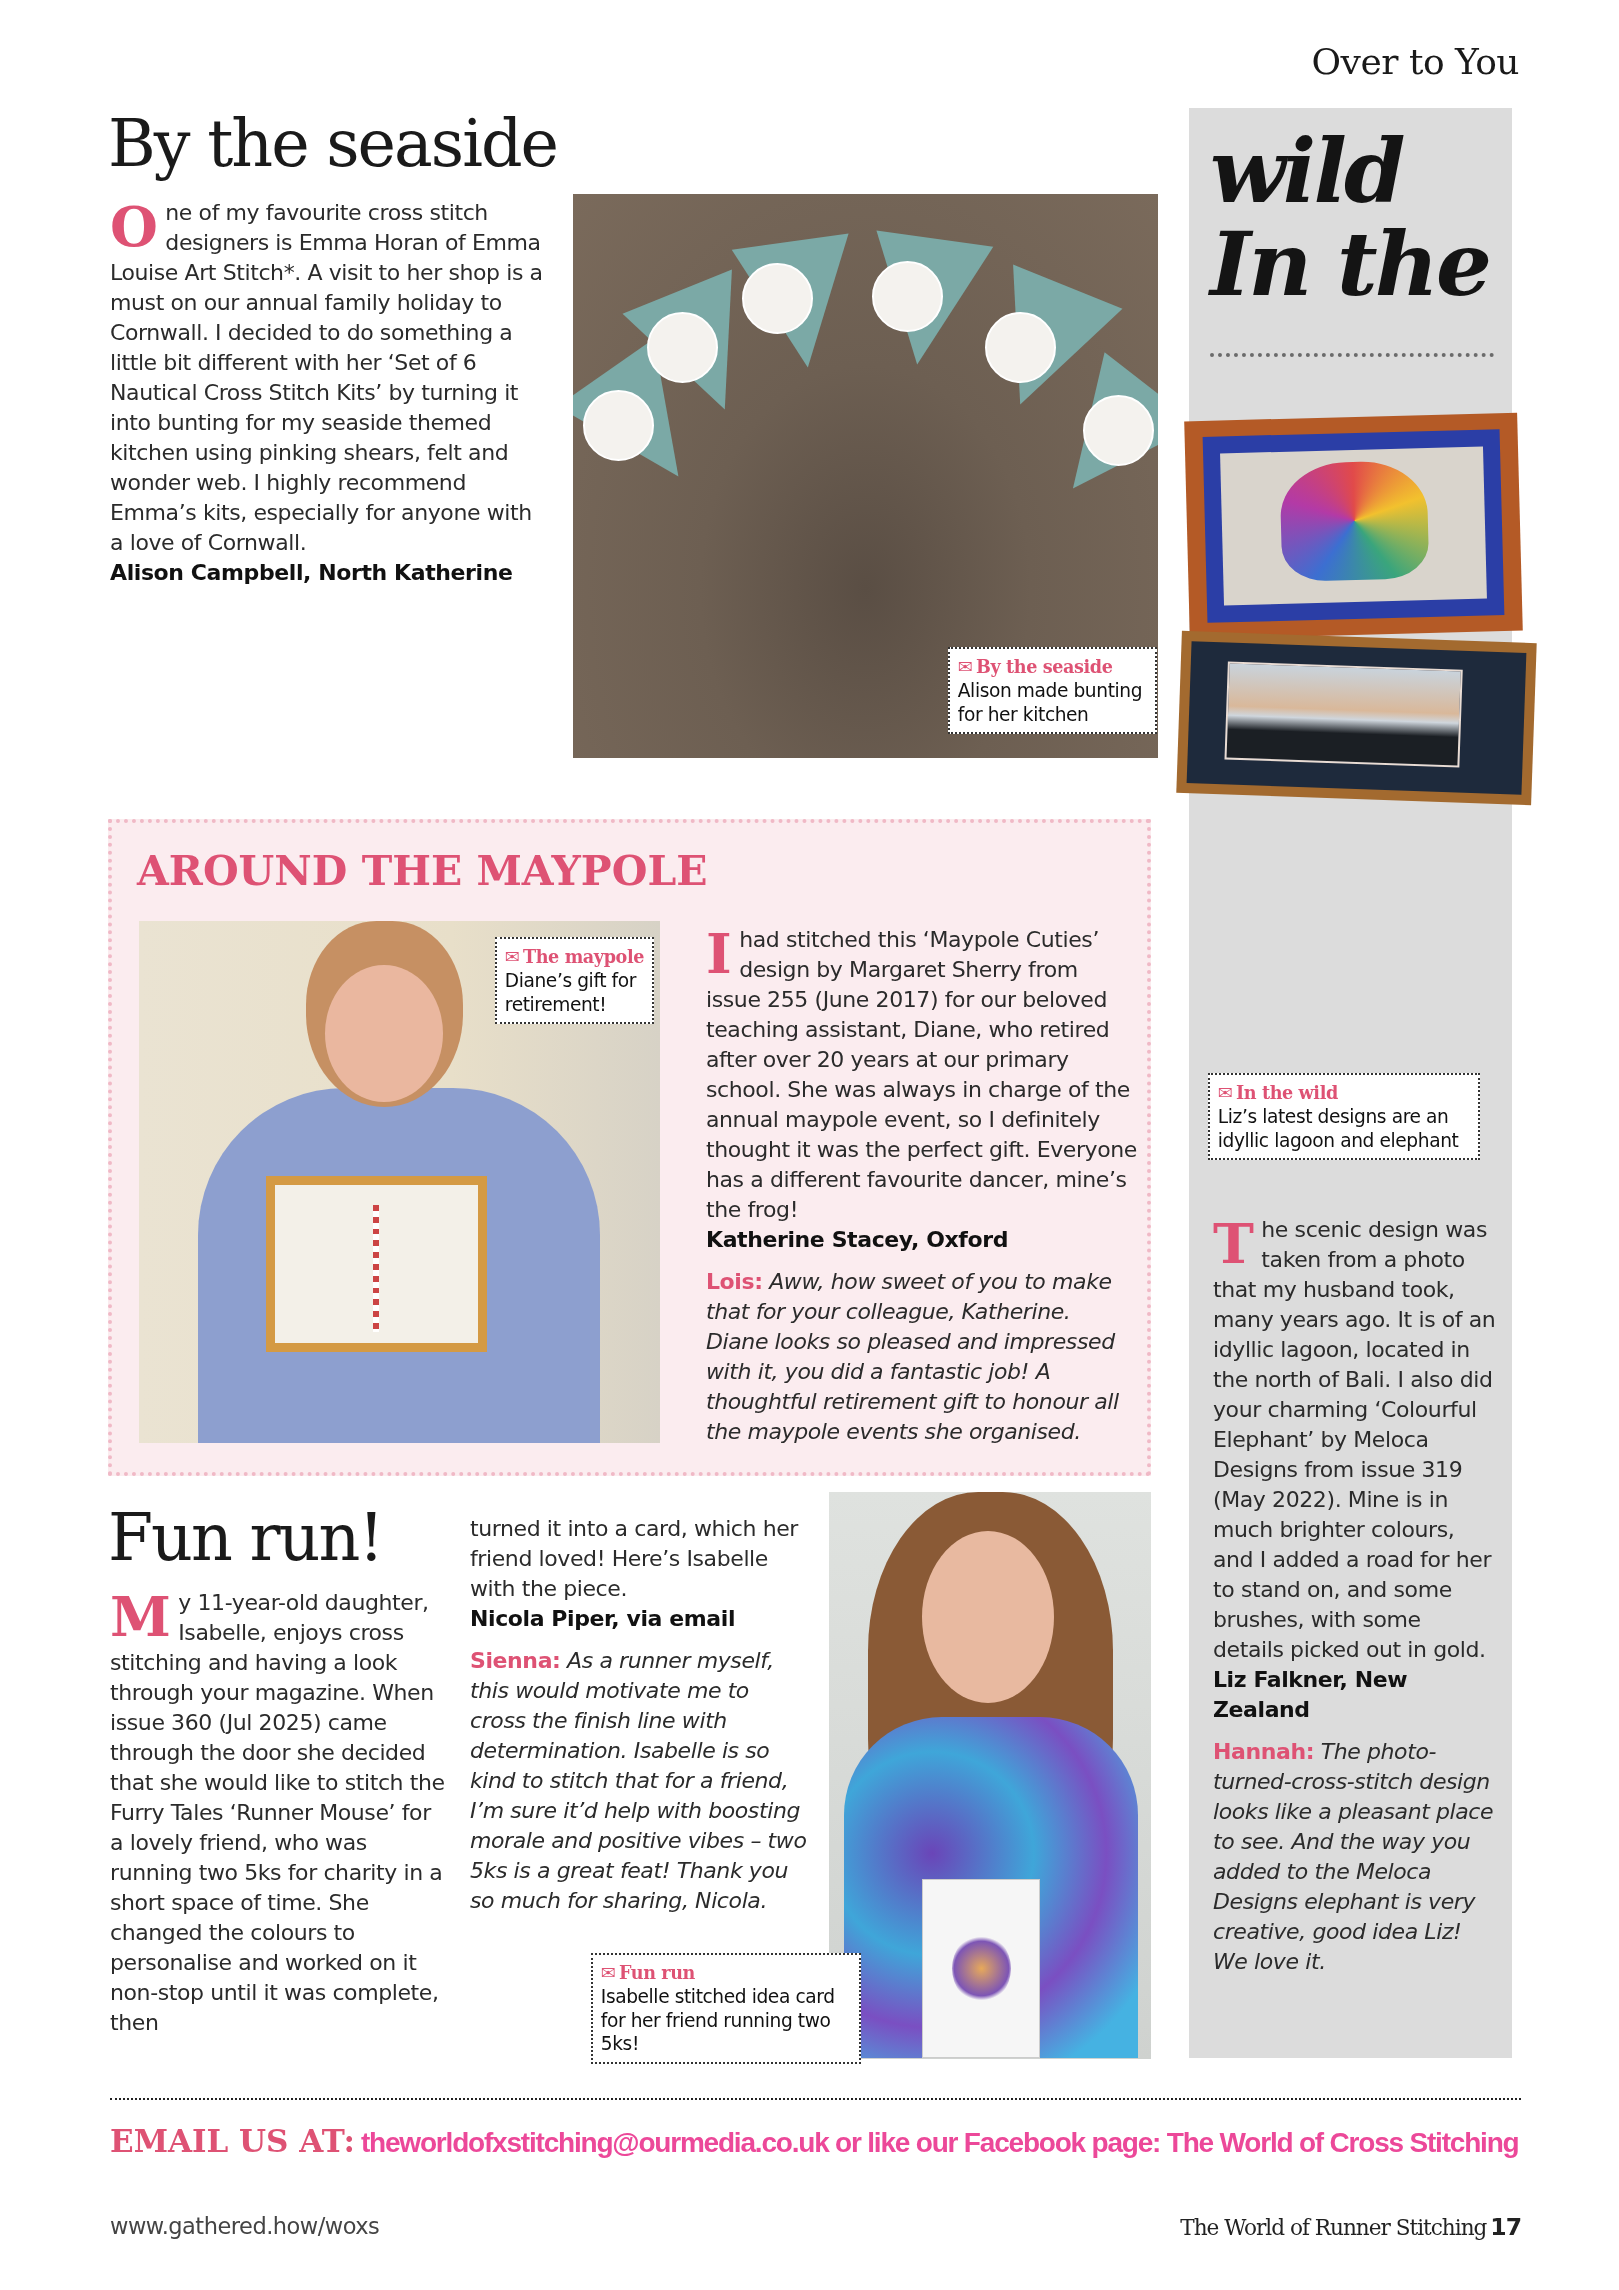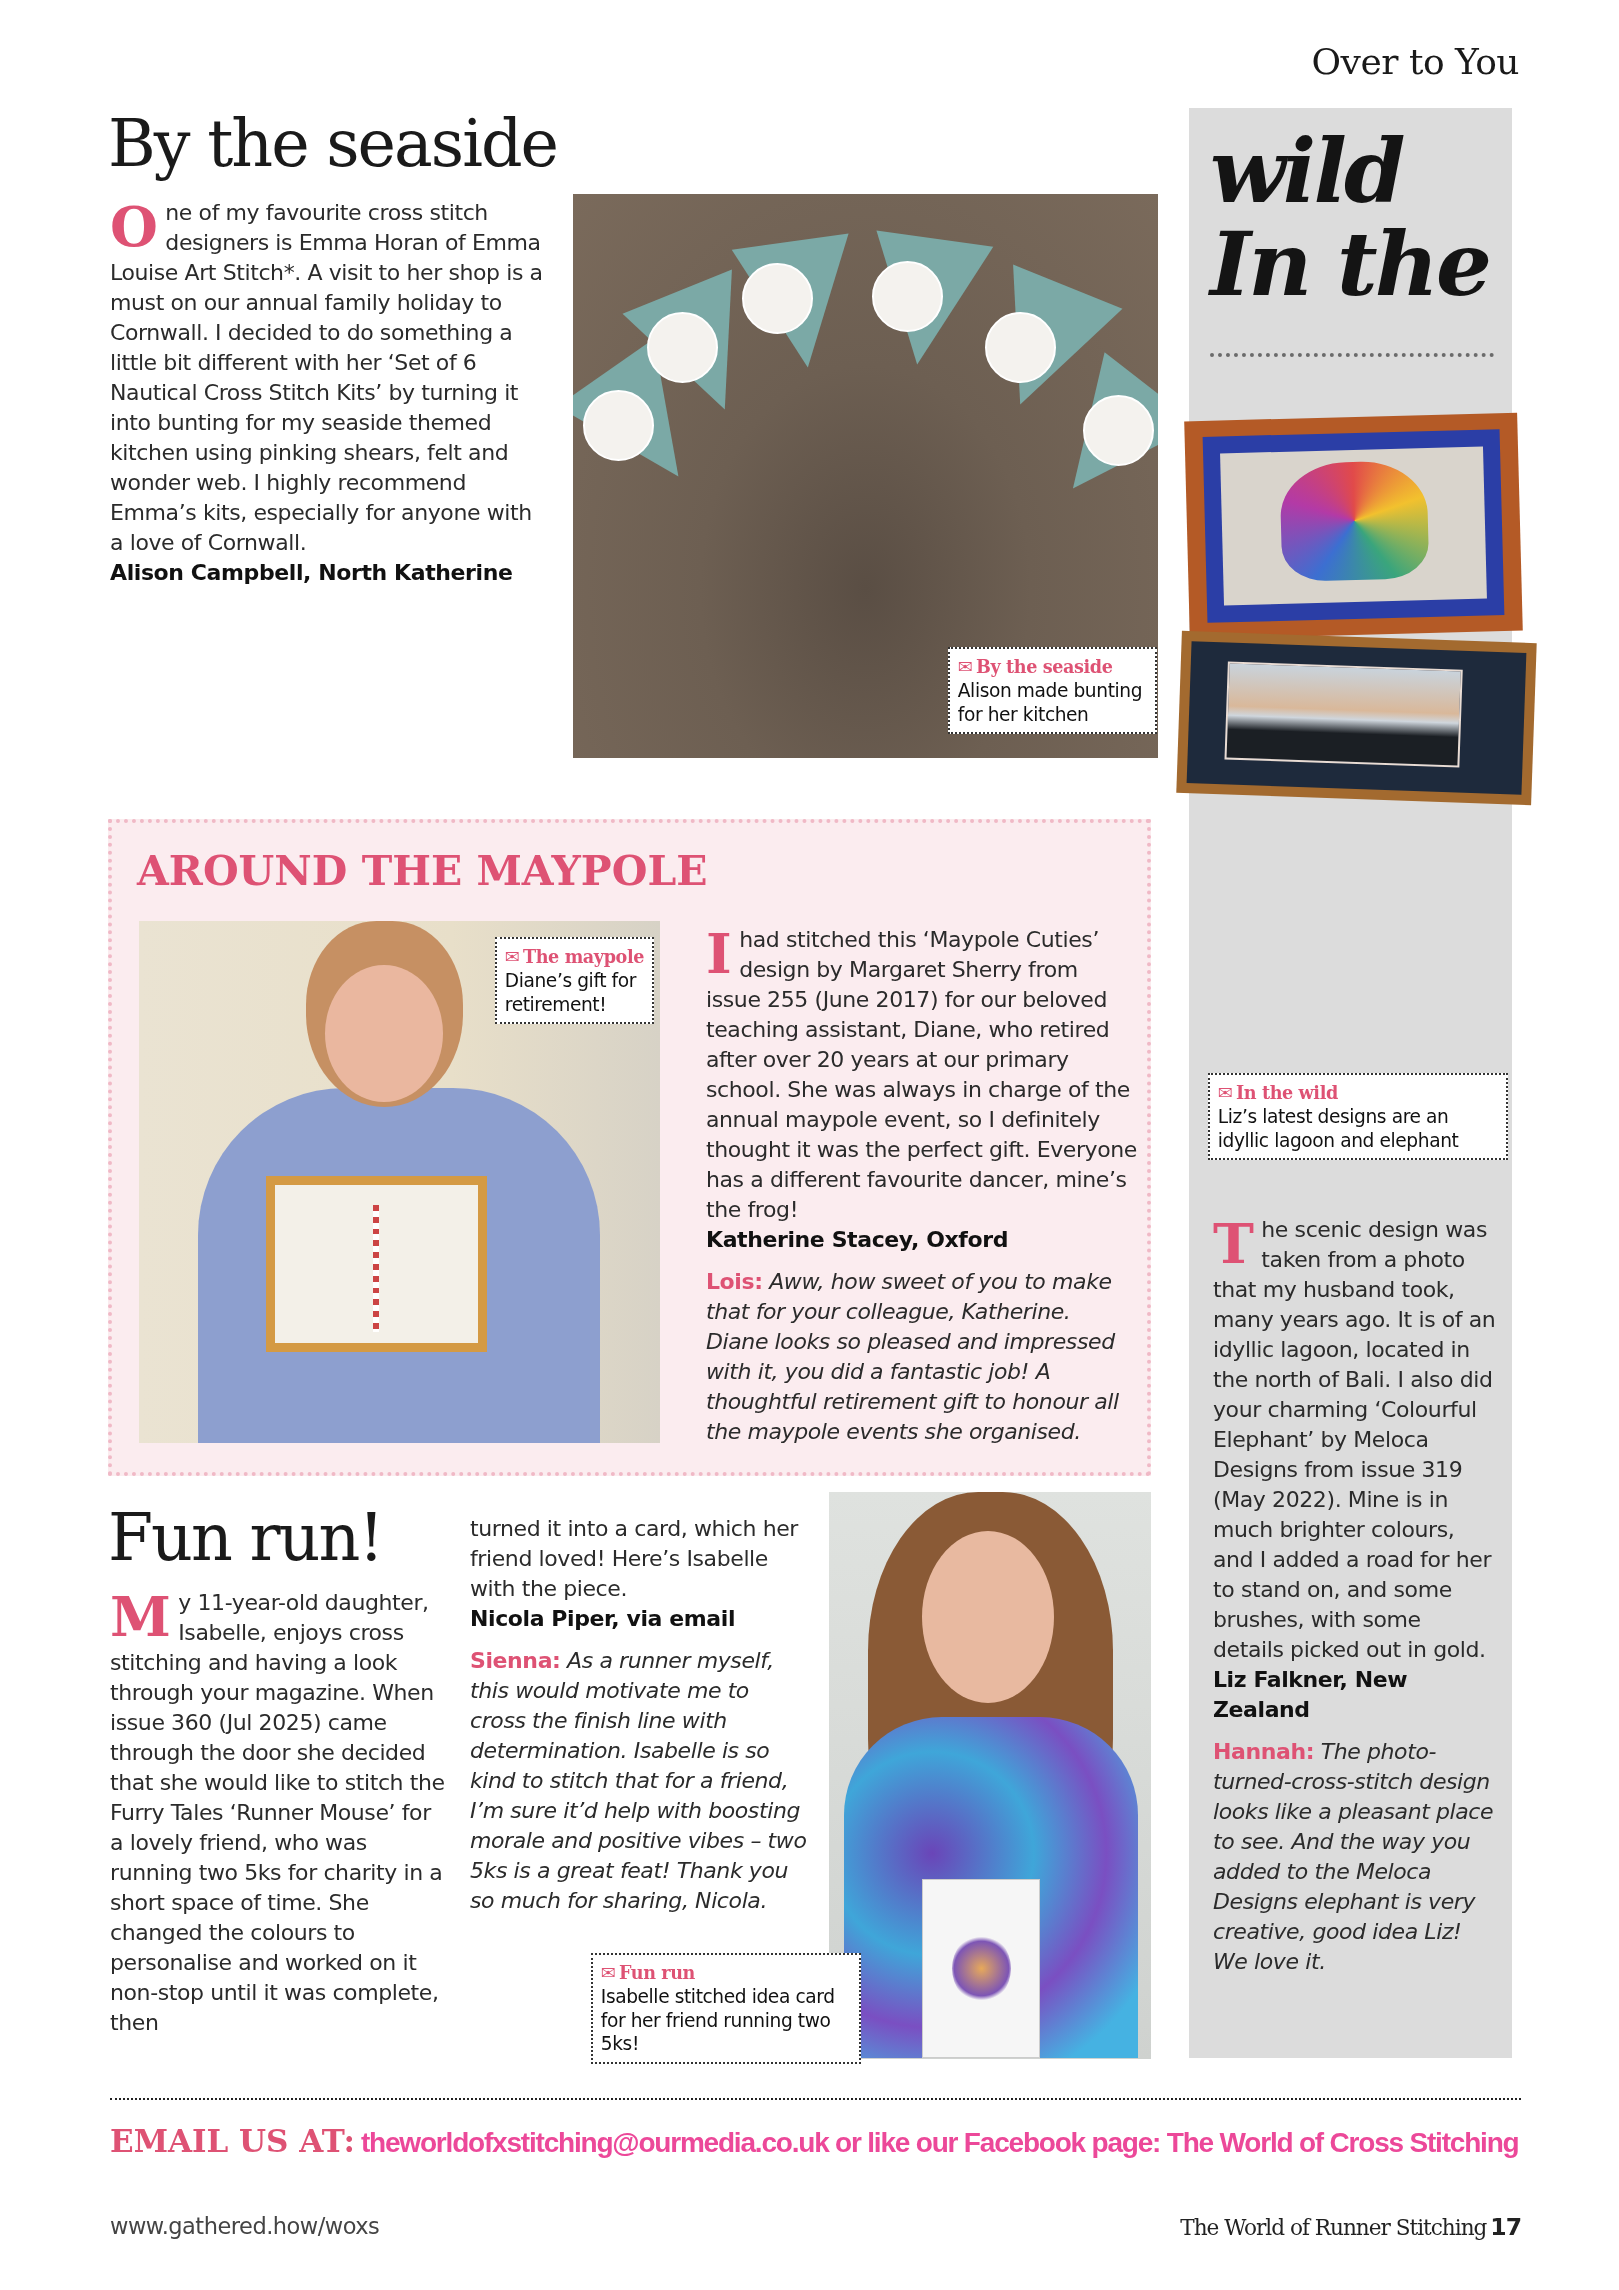--- a/index.html
+++ b/index.html
@@ -139,21 +139,21 @@
   <div class="inner"></div>
   <div class="canvas">
       <div class="ele"></div>
     </div>
 </div>
 <div class="abs photo lagoon">
   <div class="mat"></div>
   <div class="pic"></div>
 </div>
 
-<div class="abs caption" style="left:1208px; top:1073px; width:300px;">
+<div class="abs caption" style="left:1208px; top:1073px; width:272px;">
   <span class="ctitle"><span class="mail">✉</span><span>In the wild</span></span>
   <span>Liz’s latest designs are an idyllic lagoon and elephant</span>
 </div>
 
 <div class="abs body sidebar-body">
   <span class="dropcap">T</span><span>he scenic design was taken from a photo that my husband took, many years ago. It is of an idyllic lagoon, located in the north of Bali. I also did your charming ‘Colourful Elephant’ by Meloca Designs from issue 319 (May 2022). Mine is in much brighter colours, and I added a road for her to stand on, and some brushes, with some details picked out in gold.</span>
   <span class="sig">Liz Falkner, New Zealand</span>
   <span class="reply"><span class="who">Hannah:</span><span> The photo-turned-cross-stitch design looks like a pleasant place to see. And the way you added to the Meloca Designs elephant is very creative, good idea Liz! We love it.</span></span>
 </div>
 

